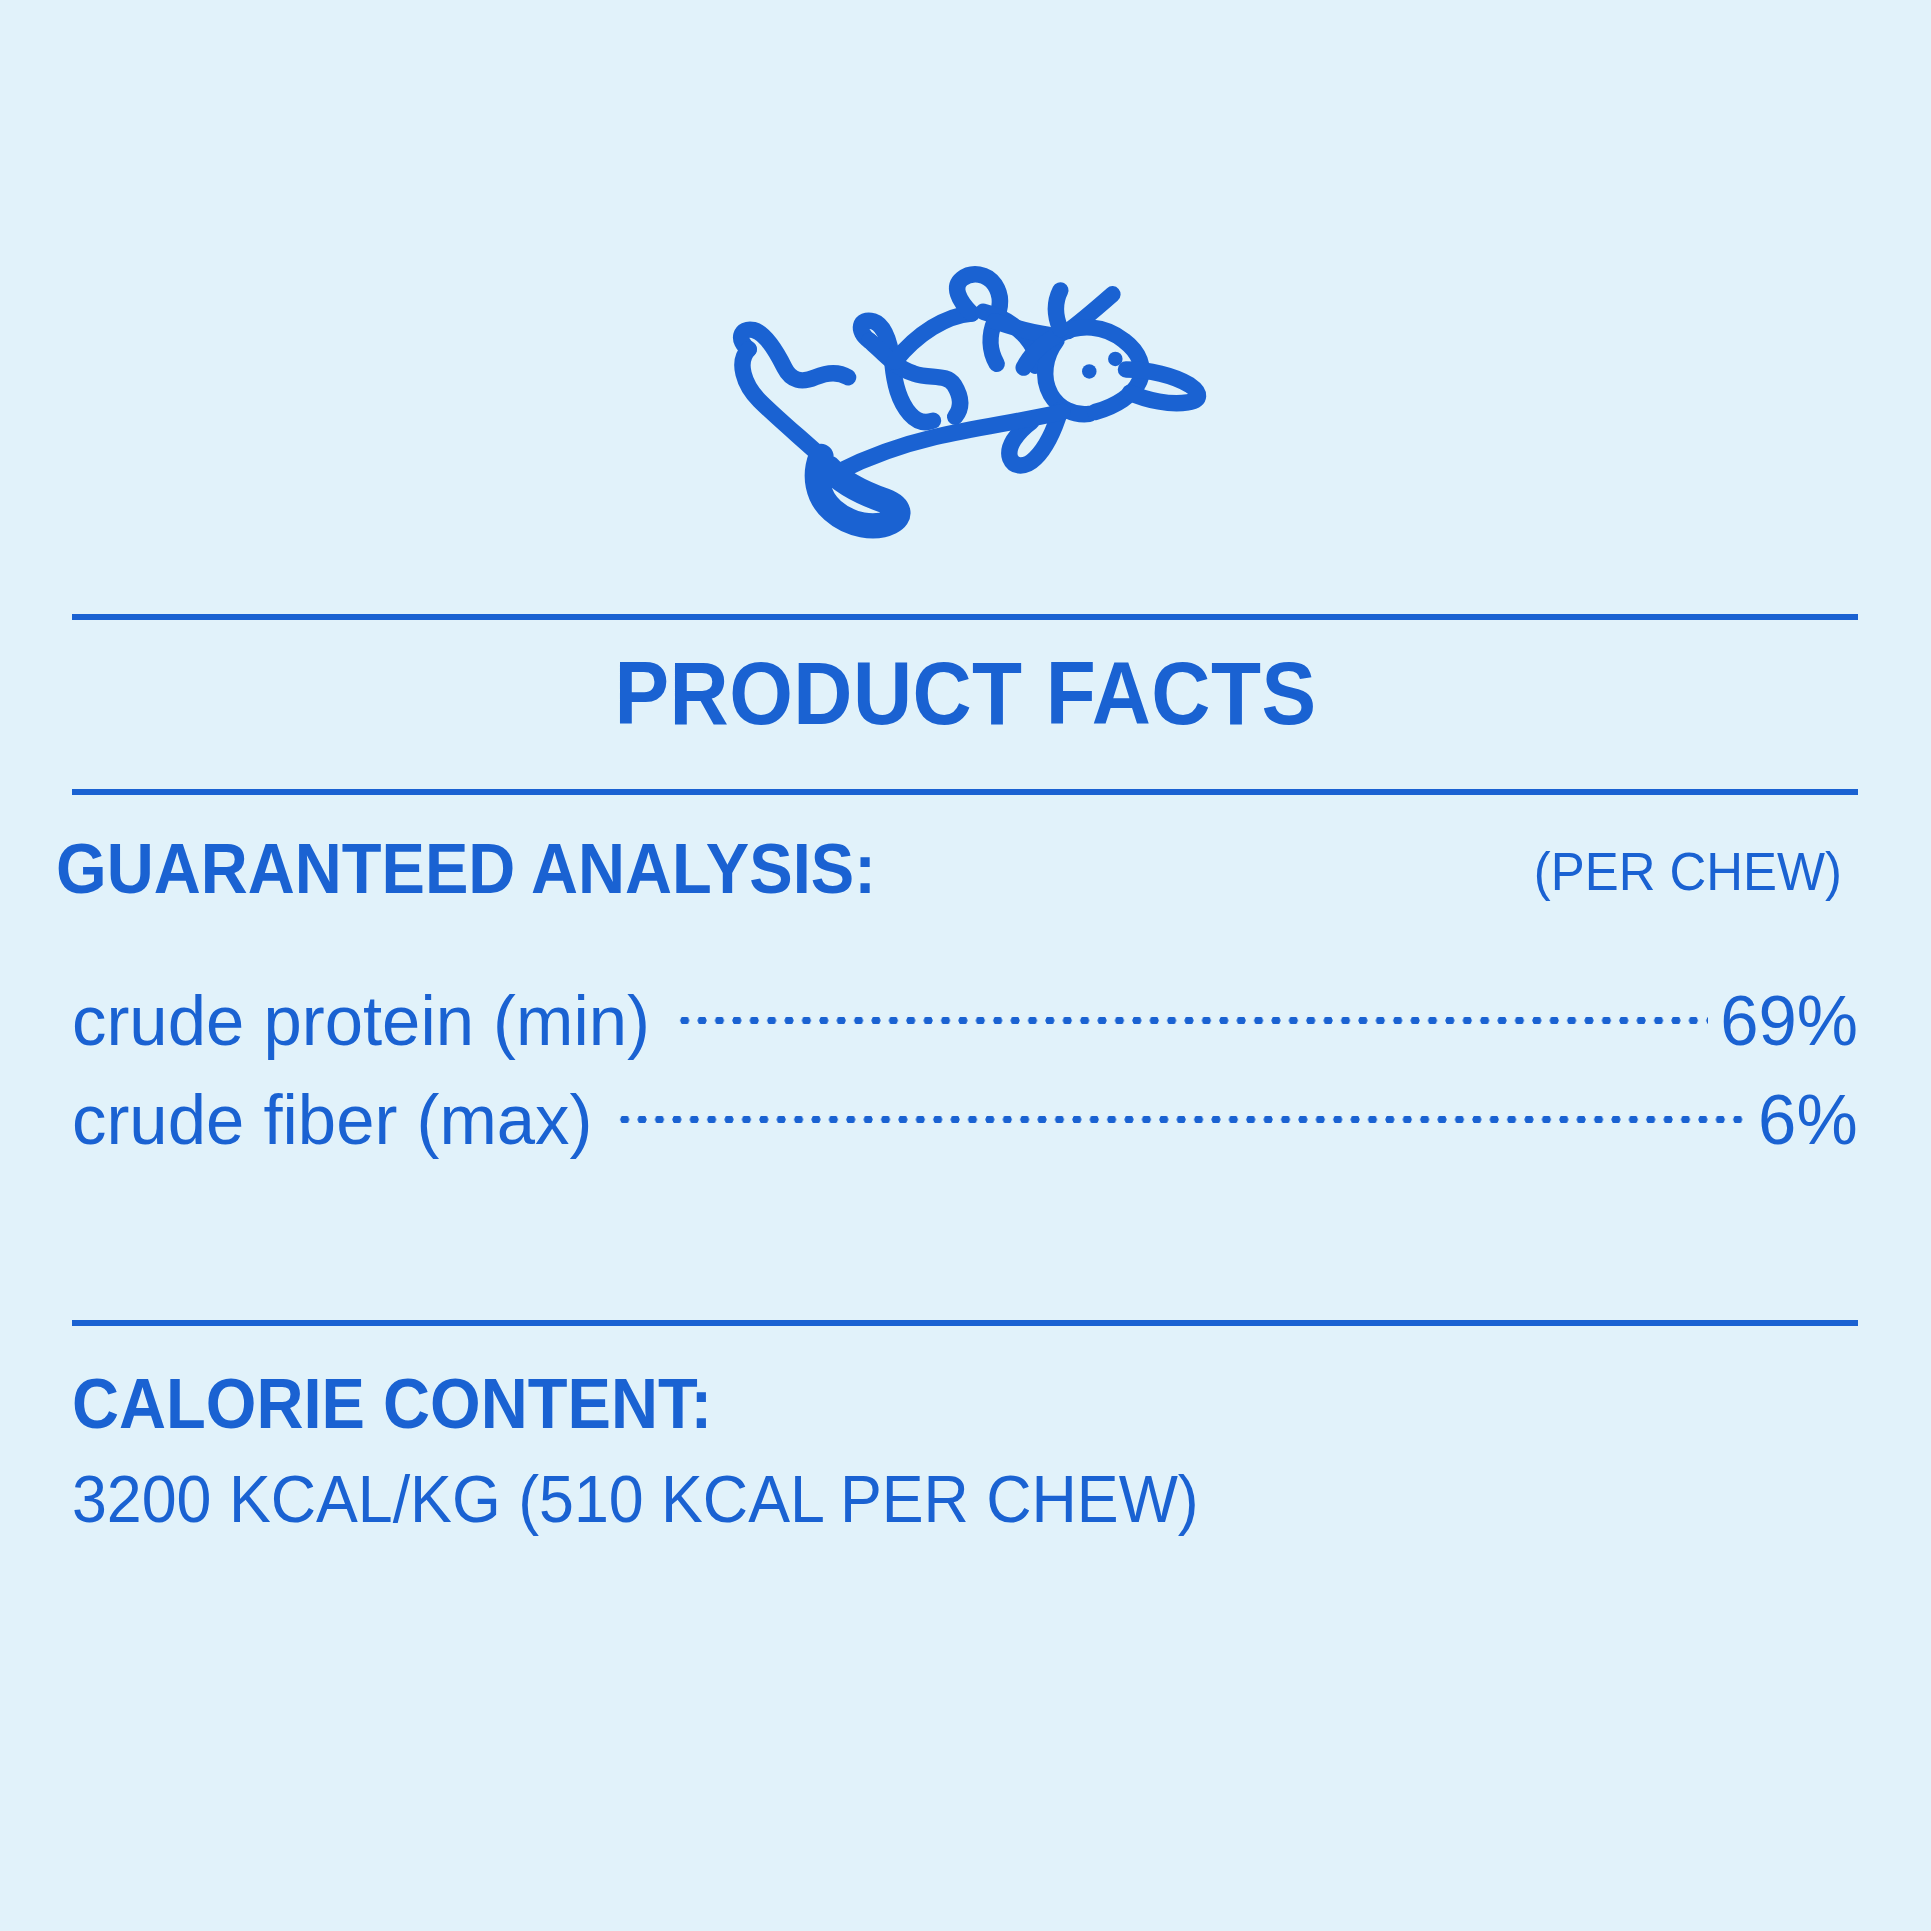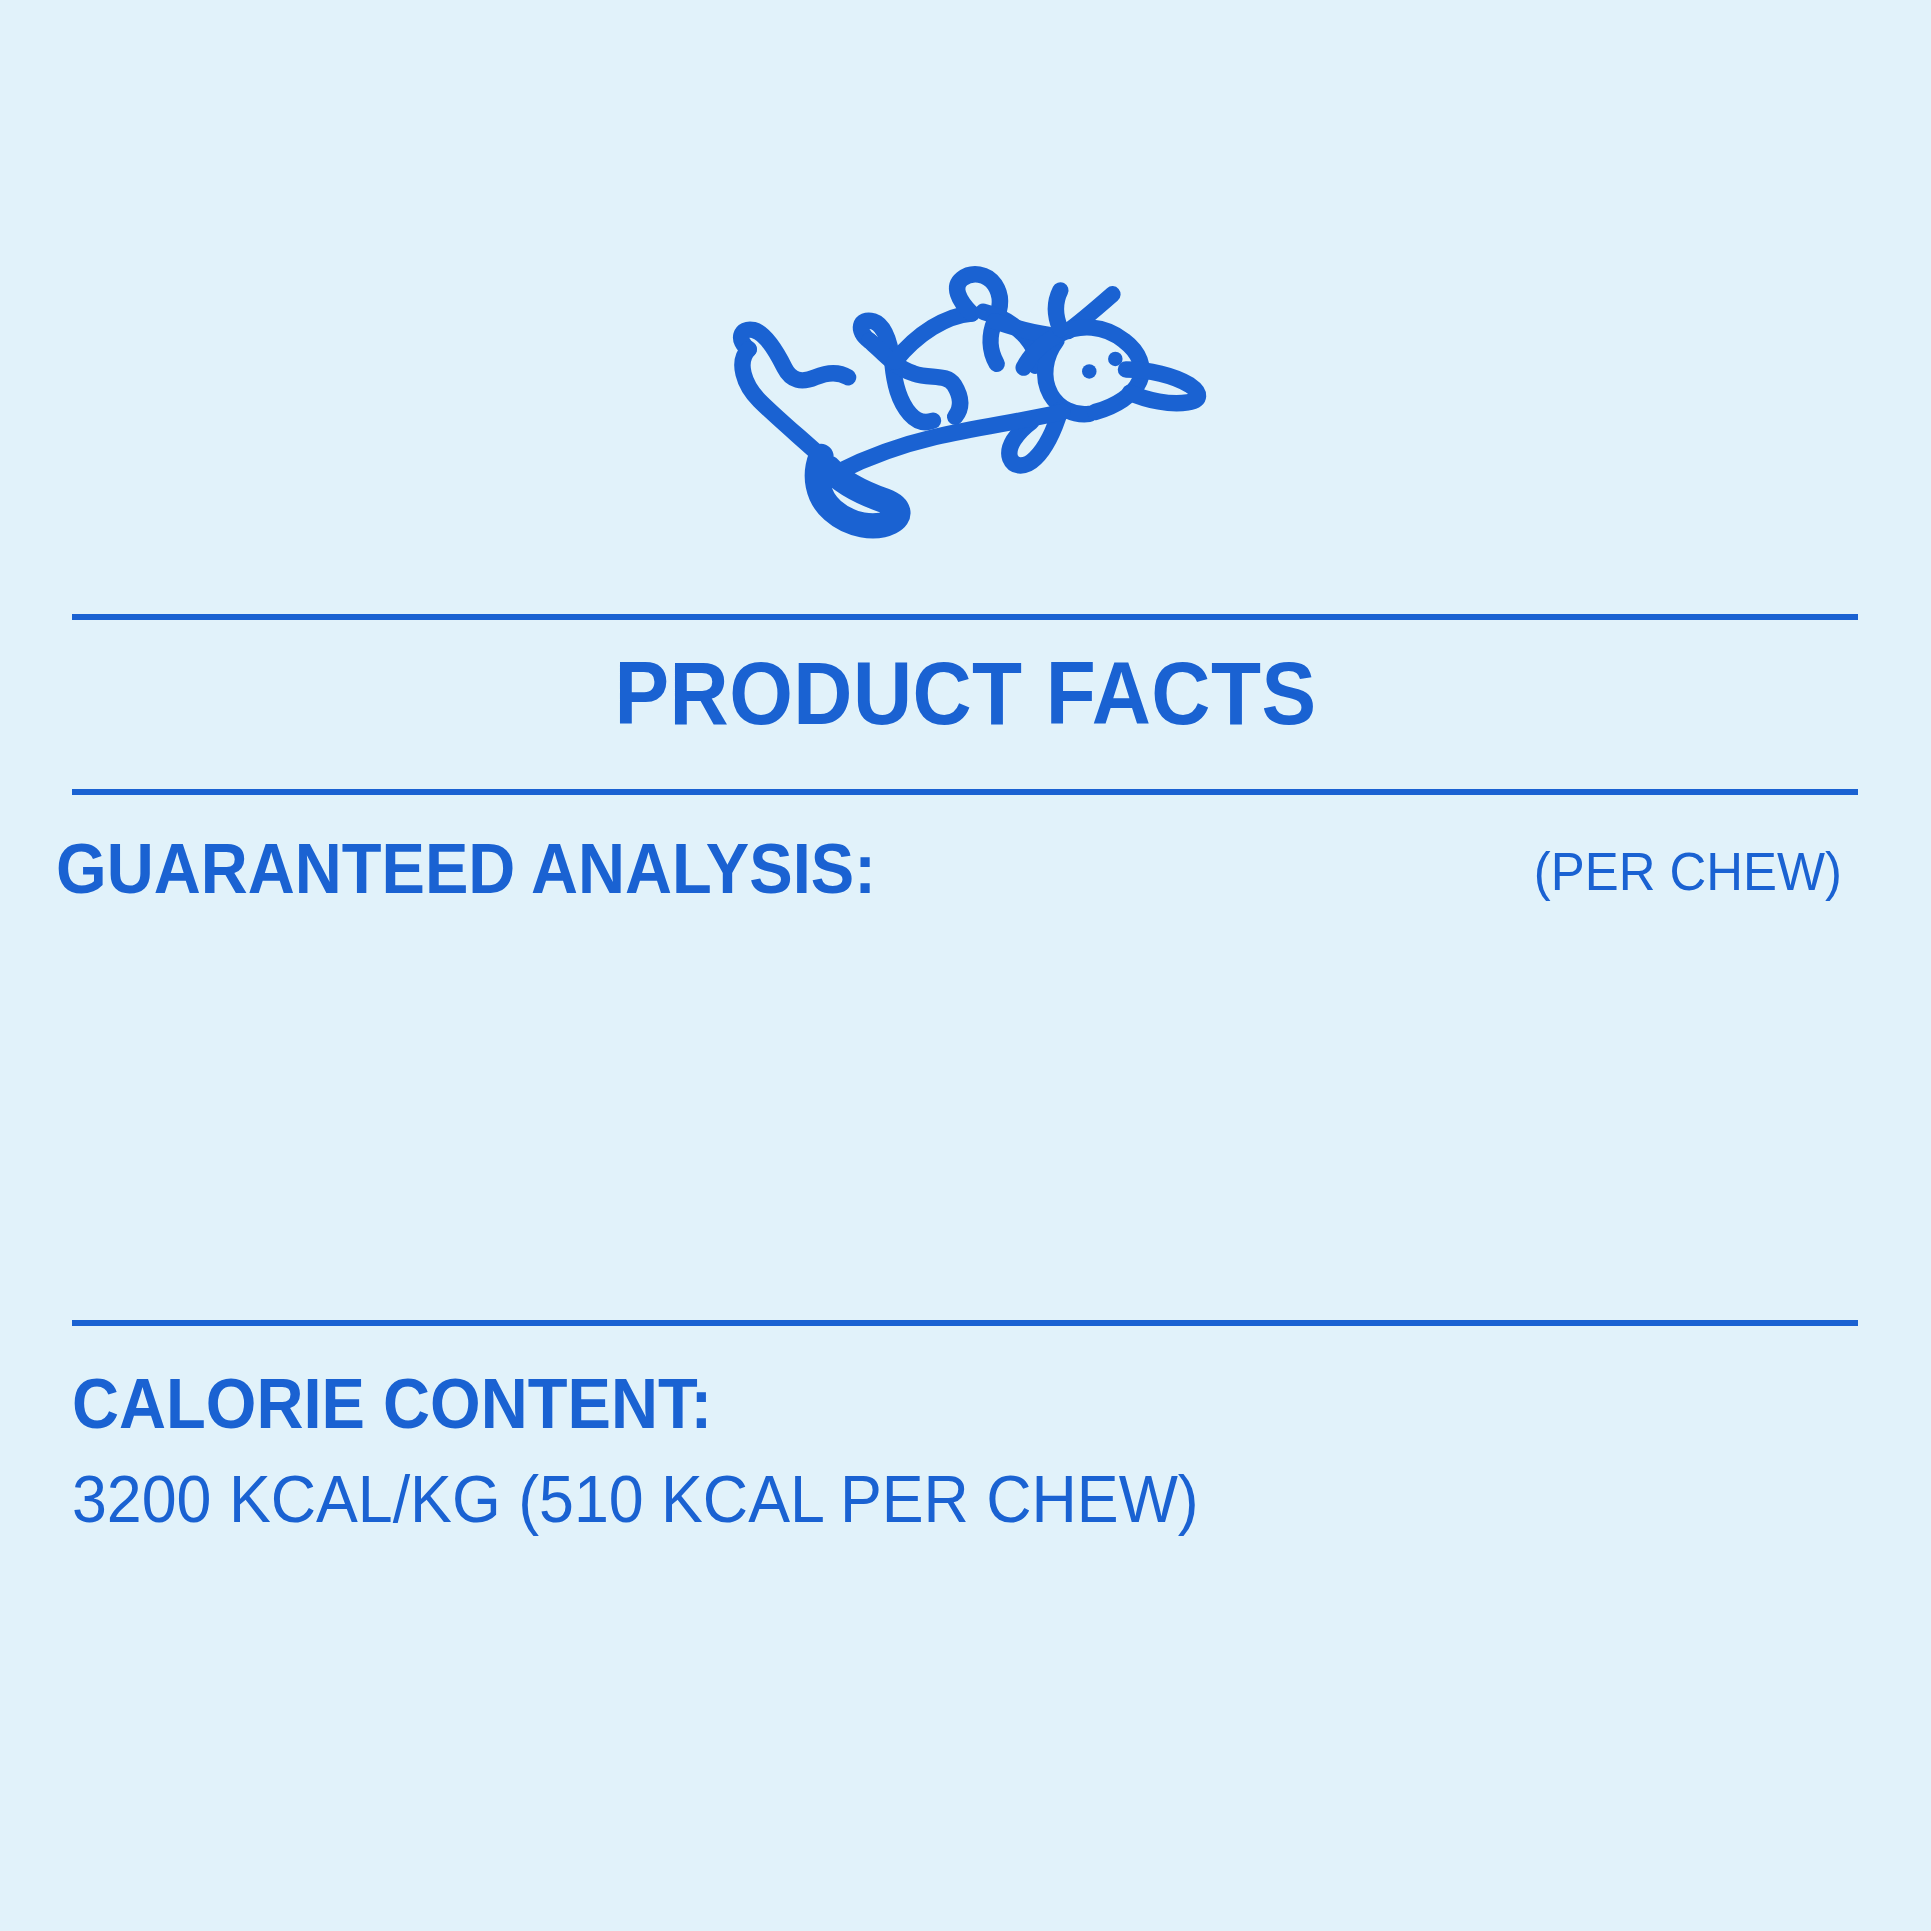--- a/index.html
+++ b/index.html
@@ -230,21 +230,31 @@
 
   <div class="rule rule-2"></div>
 
   <div class="ga-header-row">
     <span class="ga-header-label">GUARANTEED ANALYSIS:</span>
     <span class="ga-header-note">(PER CHEW)</span>
   </div>
 
   <div class="ga-rows">
 
-
+    <div class="ga-row">
+      <span class="ga-name">crude protein (min)</span>
+      <span class="ga-leader"></span>
+      <span class="ga-value">69%</span>
+    </div>
+
+    <div class="ga-row">
+      <span class="ga-name">crude fiber (max)</span>
+      <span class="ga-leader"></span>
+      <span class="ga-value">6%</span>
+    </div>
 
 
   </div>
 
   <div class="rule rule-3"></div>
 
   <div class="calorie-block">
     <div class="calorie-header">CALORIE CONTENT:</div>
     <div class="calorie-value">3200 KCAL/KG (510 KCAL PER CHEW)</div>
   </div>

